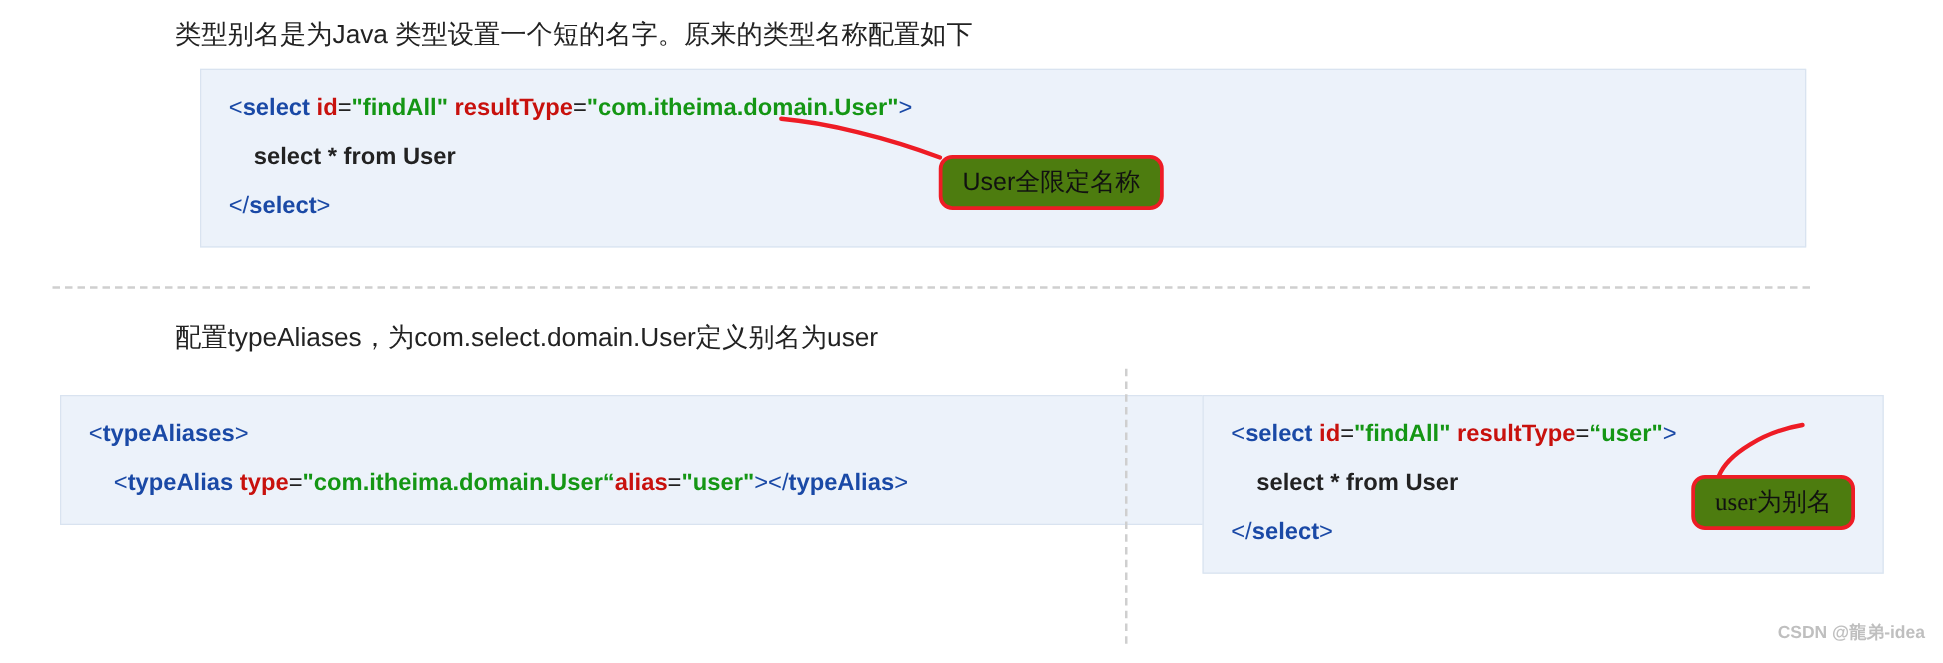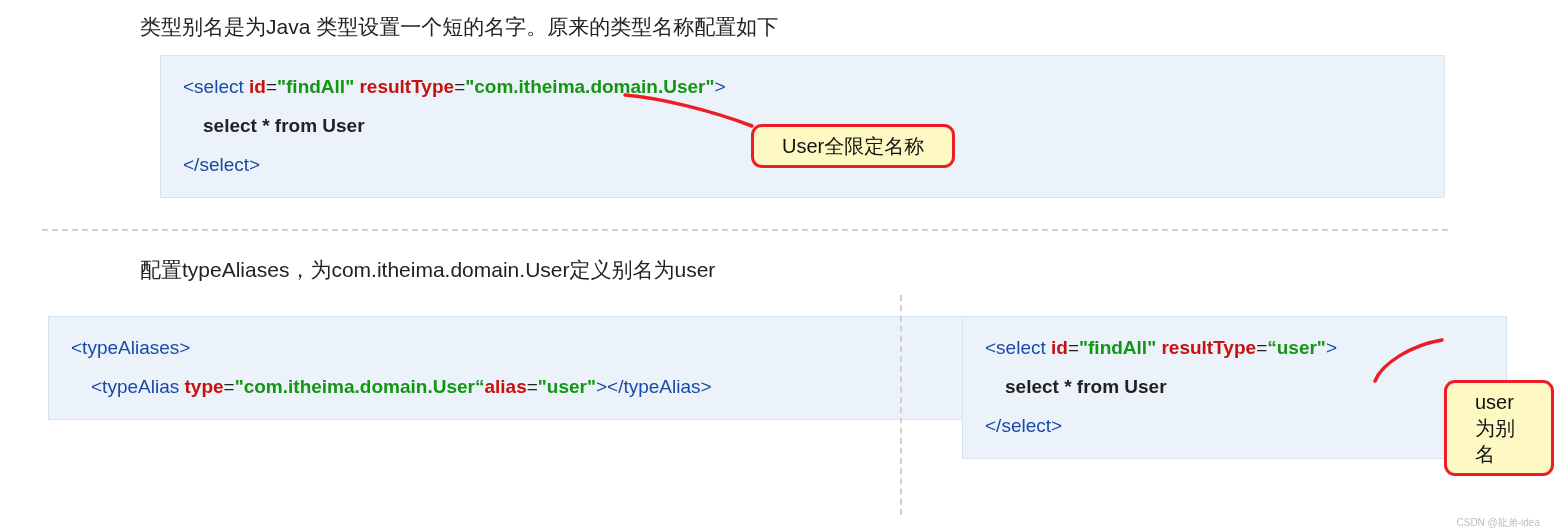--- a/index.html
+++ b/index.html
@@ -41,21 +41,21 @@
       left: 48px;
       top: 316px;
       width: 965px;
     }
     .codebox3 {
       left: 962px;
       top: 316px;
       width: 545px;
     }
     .punct { color: #1a49a6; }
-    .tag { color: #1a49a6; font-weight: normal; }
+    .tag { color: #1a49a6; font-weight: bold; }
     .attr { color: #c8110d; font-weight: bold; text-align: center; }
     .eq { color: #222; }
     .val { color: #149614; font-weight: bold; }
     .body-text { color: #222; font-weight: bold; }
     .indent { padding-left: 20px; display: inline-block; }
     .dashed-sep {
       position: absolute;
       left: 42px;
       top: 229px;
       width: 1406px;
@@ -66,48 +66,49 @@
       left: 900px;
       top: 295px;
       width: 0;
       height: 220px;
       border-left: 2px dashed #cfcfcf;
     }
     .callout {
       position: absolute;
       border: 3px solid #ee1c25;
       border-radius: 11px;
-      padding: 6px 28px;
+      padding: 6px 16px;
       font-size: 20px;
       color: #111;
-      background: #fef9c3;
+      background: #4d7c0f;
       line-height: 1.3;
     }
     .swoosh {
       position: absolute;
       width: 140px;
       height: 60px;
       pointer-events: none;
     }
     .swoosh path {
       stroke: #ee1c25;
       fill: none;
       stroke-width: 3.5;
       stroke-linecap: round;
     }
     .watermark {
       position: absolute;
       right: 14px;
-      bottom: 0;
-      font-size: 10px;
+      bottom: 15px;
+      font-size: 14px;
       color: #bfbfbf;
+      font-weight: bold;
     }
     .callout1 { left: 751px; top: 124px; }
     .swoosh1 { left: 620px; top: 90px; }
-    .callout2 { left: 1444px; top: 380px; }
+    .callout2 { left: 1353px; top: 380px; font-family: Liberation Serif, serif; }
     .swoosh2 { left: 1372px; top: 335px; }
   </style>
 </head>
 <body>
 
 <div class="intro1">类型别名是为Java 类型设置一个短的名字。原来的类型名称配置如下</div>
 
 <div class="codebox codebox1">
   <div>
     <span class="punct">&lt;</span><span class="tag">select</span><span> </span><span class="attr">id</span><span class="eq">=</span><span class="val">"findAll"</span><span>  </span><span class="attr">resultType</span><span class="eq">=</span><span class="val">"com.itheima.domain.User"</span><span class="punct">&gt;</span>
@@ -118,21 +119,21 @@
   </div>
 </div>
 
 <svg class="swoosh swoosh1">
   <path d="M5 5 C 40 8, 90 20, 132 36"></path>
 </svg>
 <div class="callout callout1">User全限定名称</div>
 
 <div class="dashed-sep"></div>
 
-<div class="intro2">配置typeAliases，为com.itheima.domain.User定义别名为user</div>
+<div class="intro2">配置typeAliases，为com.select.domain.User定义别名为user</div>
 
 <div class="codebox codebox2">
   <div>
     <span class="punct">&lt;</span><span class="tag">typeAliases</span><span class="punct">&gt;</span>
   </div>
   <div>
     <span class="indent"></span><span class="punct">&lt;</span><span class="tag">typeAlias</span><span> </span><span class="attr">type</span><span class="eq">=</span><span class="val">"com.itheima.domain.User“</span><span class="attr">alias</span><span class="eq">=</span><span class="val">"user"</span><span class="punct">&gt;</span><span class="punct">&lt;/</span><span class="tag">typeAlias</span><span class="punct">&gt;</span>
   </div>
 </div>
 

